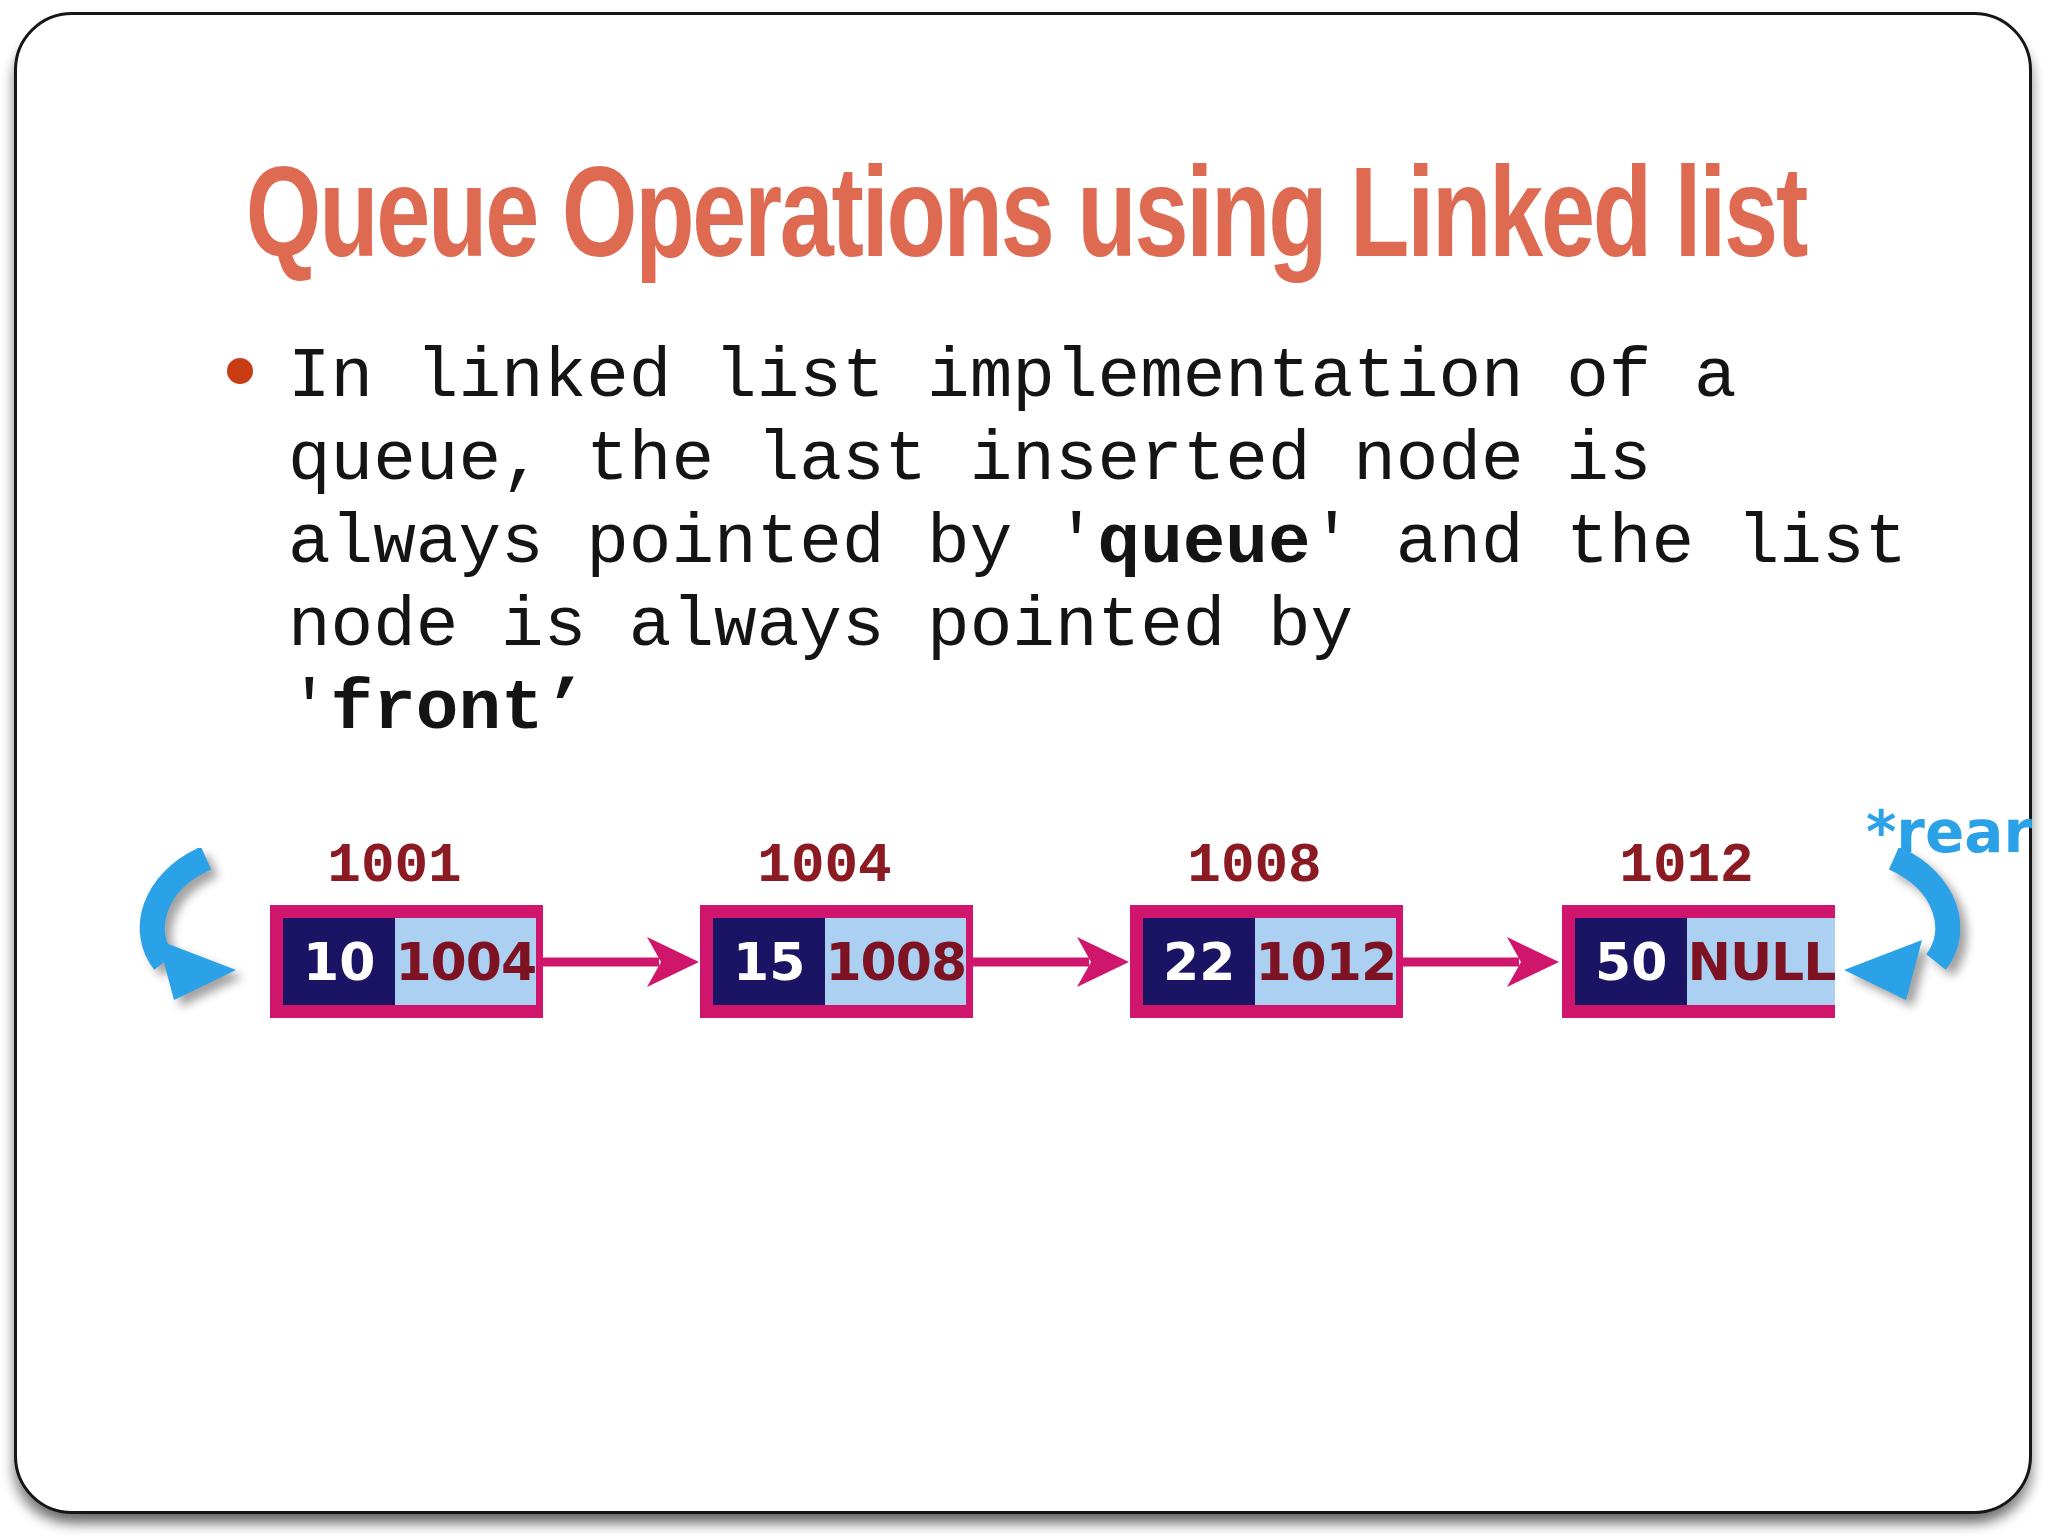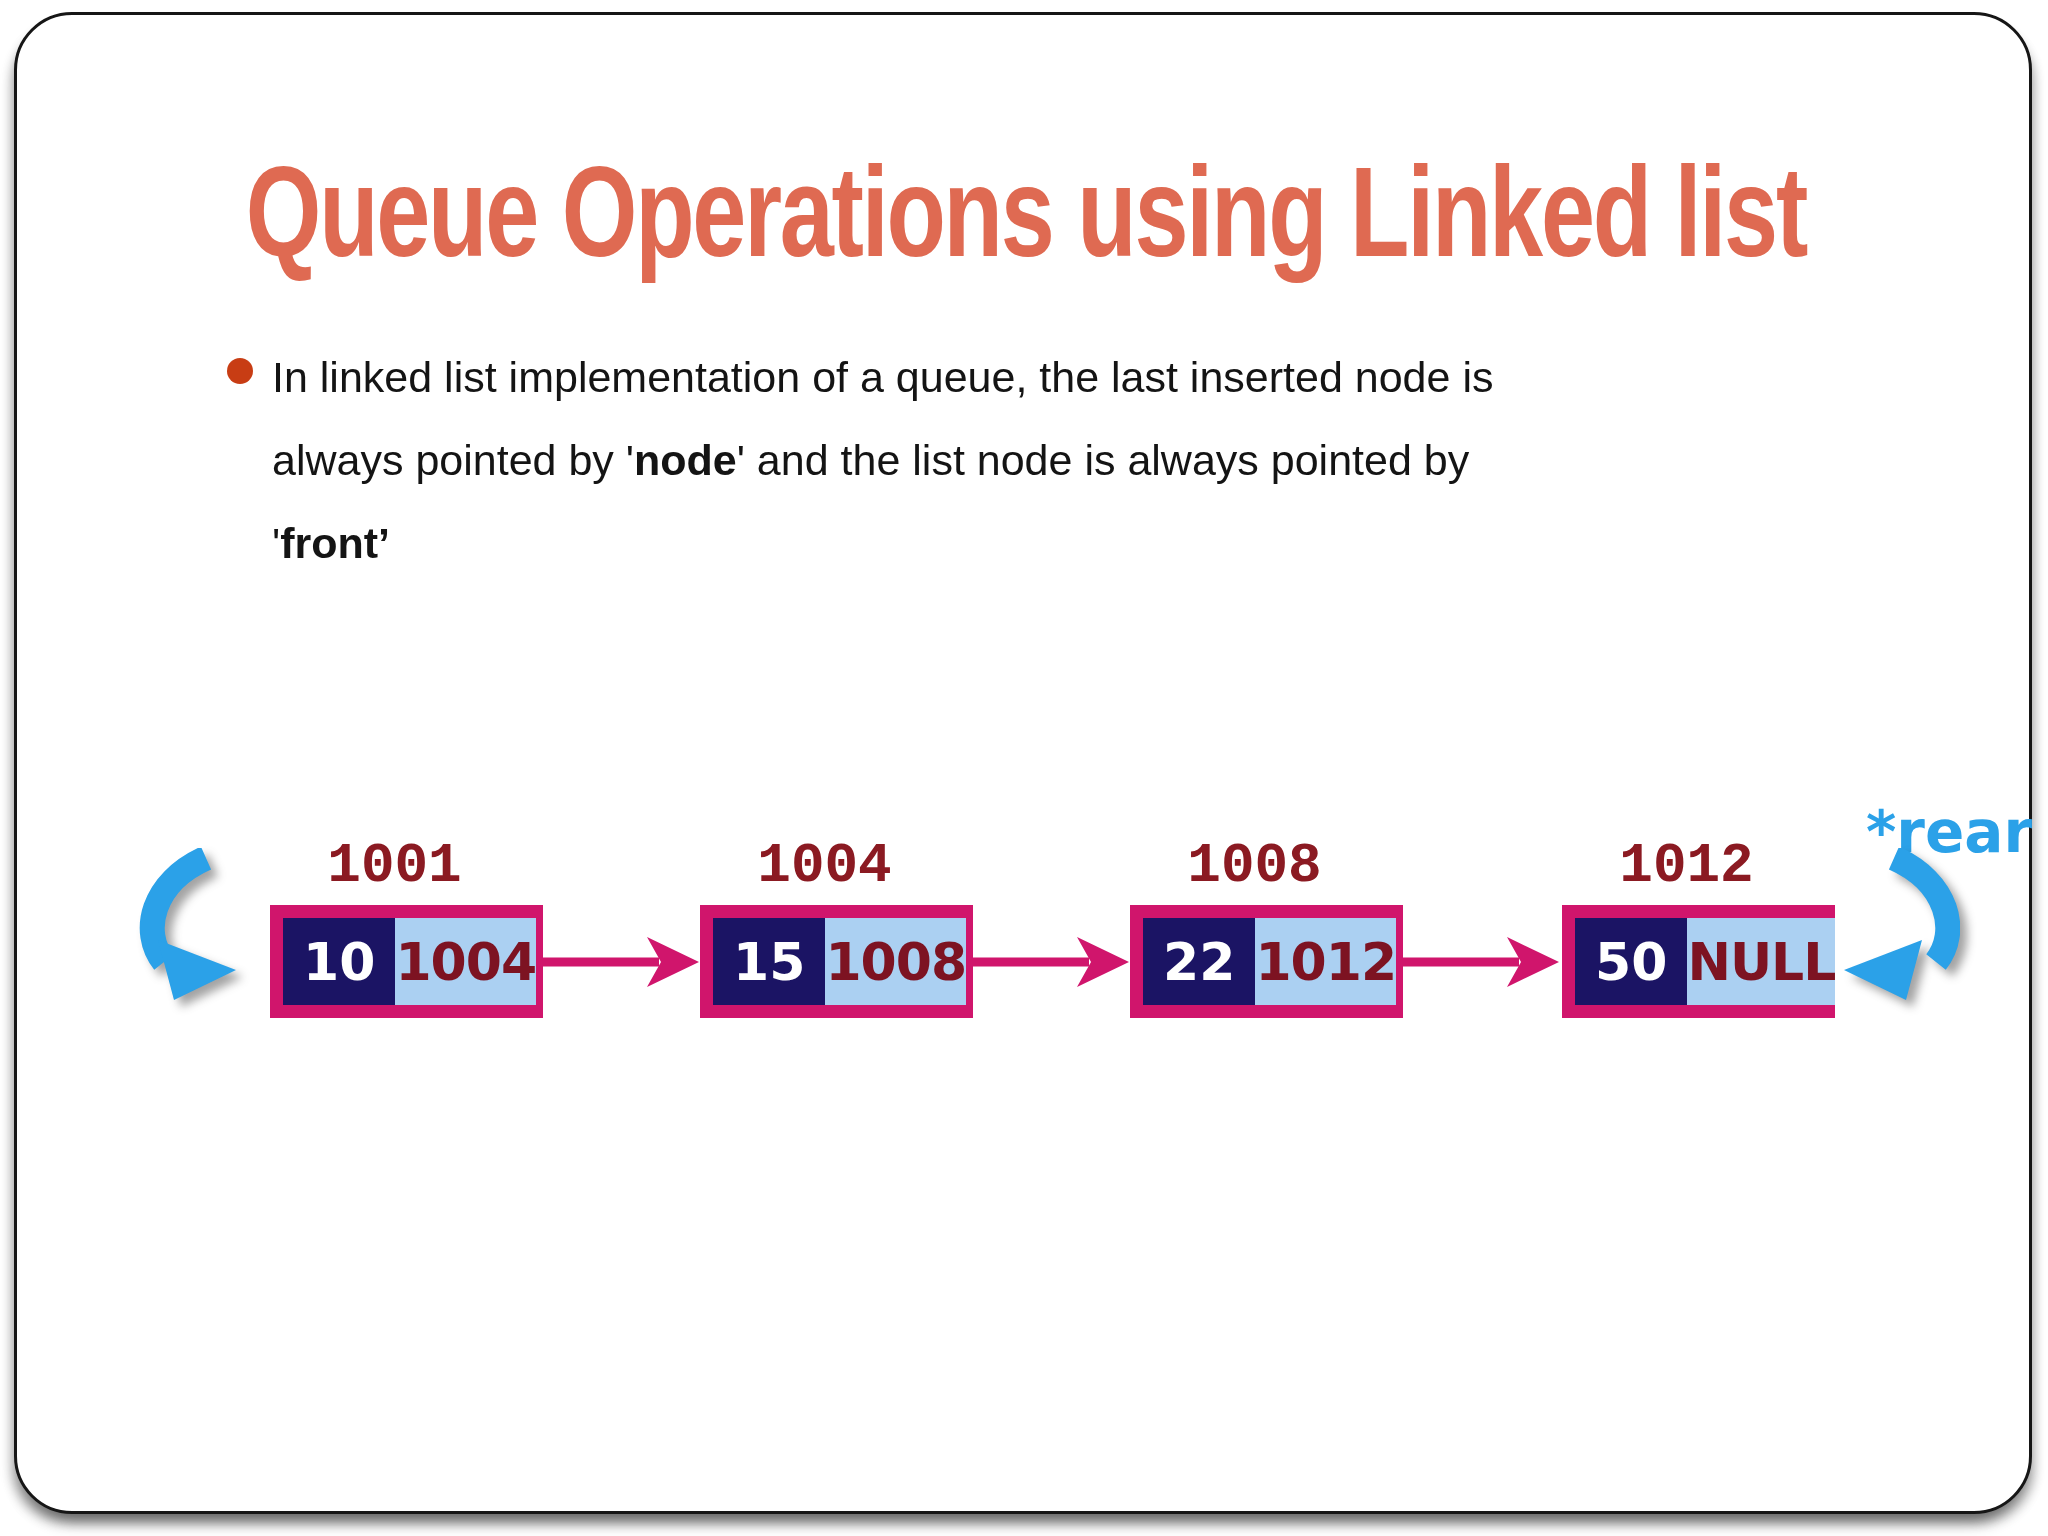--- a/index.html
+++ b/index.html
@@ -40,23 +40,23 @@
     color:var(--title-text);
     transform:scaleX(0.76);
     white-space:nowrap;
   }
 
   .bullet-dot{
     position:absolute;left:227px;top:358px;width:26px;height:26px;
     border-radius:50%;background:var(--bullet-dot);
   }
   .bullet-text{
-    position:absolute;left:272px;top:336px;width:1700px;
-    font-family:Liberation Sans, sans-serif;
-    font-size:43px;line-height:83px;
+    position:absolute;left:288px;top:336px;width:1700px;
+    font-family:Liberation Mono, monospace;
+    font-size:71px;line-height:83px;
     color:var(--body-text);
   }
   .bullet-text b{font-weight:bold;}
   .bullet-line{display:block;}
 
   .diagram{position:absolute;left:0;top:0;width:2048px;height:1536px;pointer-events:none;}
 
   .pointer-label{
     position:absolute;
     font-family:"DejaVu Sans","Liberation Sans",sans-serif;
@@ -108,21 +108,21 @@
 <body>
 
 <div class="slide-frame"></div>
 
 <h1 class="page-title">Queue Operations using Linked list</h1>
 
 <span class="bullet-dot"></span>
 
 <p class="bullet-text">
   <span class="bullet-line"><span>In linked list implementation of a queue, the last inserted node is</span><b></b><span></span></span>
-  <span class="bullet-line"><span>always pointed by '</span><b>node</b><span>' and the list node is always pointed by</span></span>
+  <span class="bullet-line"><span>always pointed by '</span><b>queue</b><span>' and the list node is always pointed by</span></span>
   <span class="bullet-line"><span>'</span><b>front’</b><span></span></span>
 </p>
 
 <div class="diagram">
 
   <svg class="swoosh front-swoosh" width="150" height="160" viewBox="0 0 150 160">
     <path d="M 88 10 C 34 34, 22 84, 46 114"></path>
     <polygon points="118,122 40,92 56,152"></polygon>
   </svg>
 

